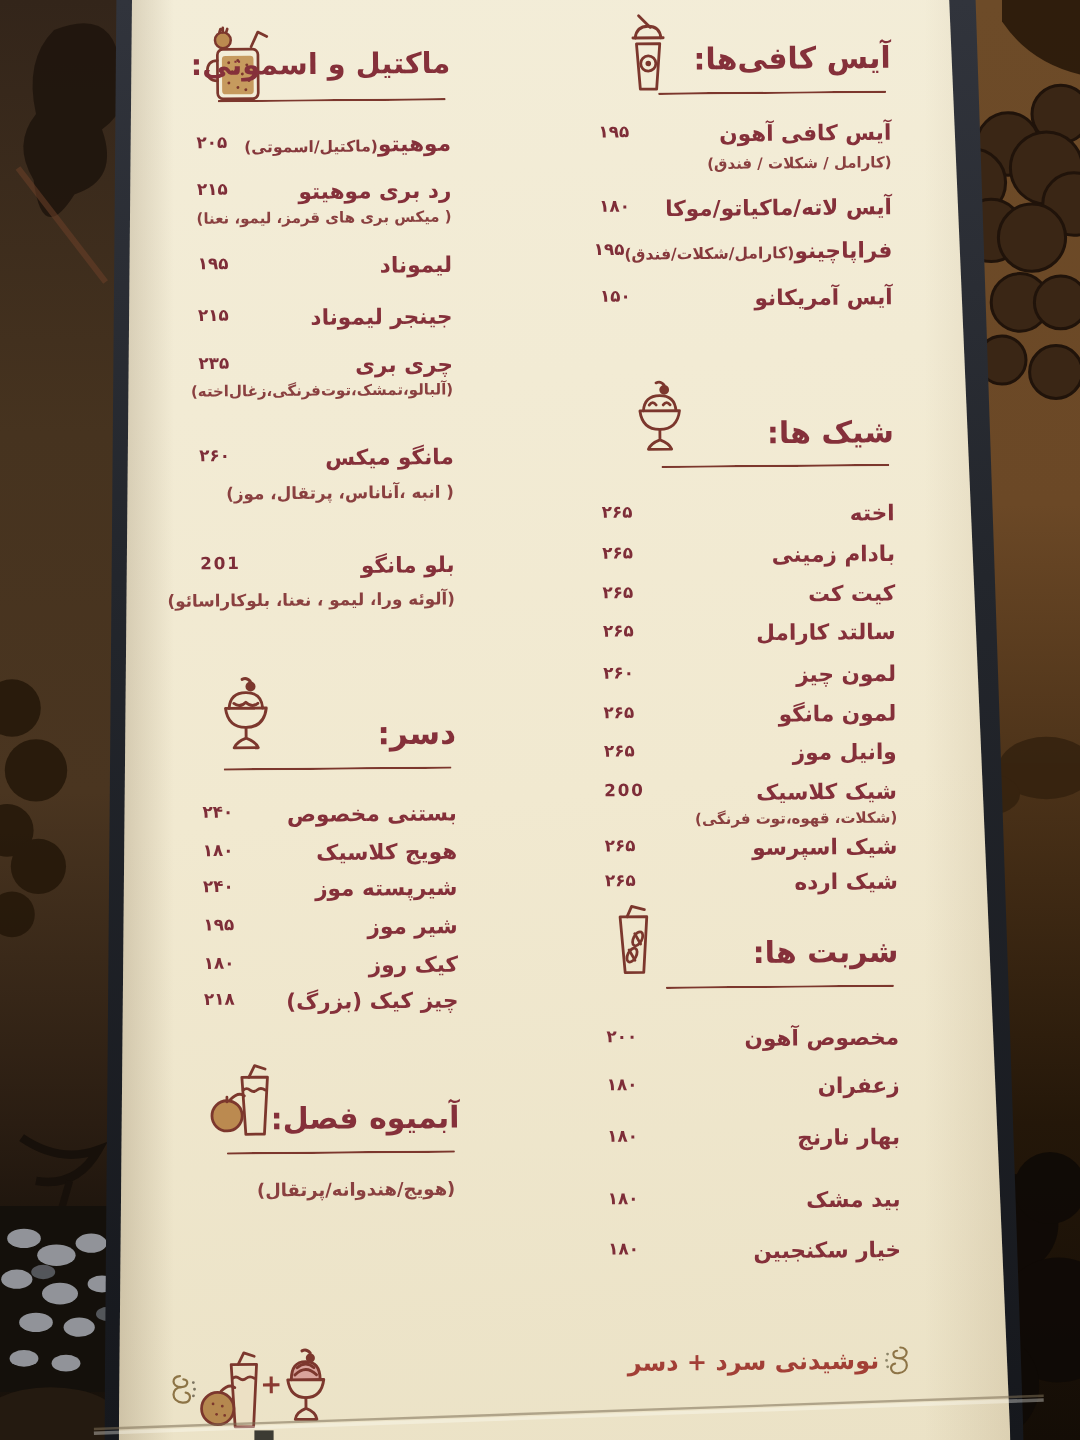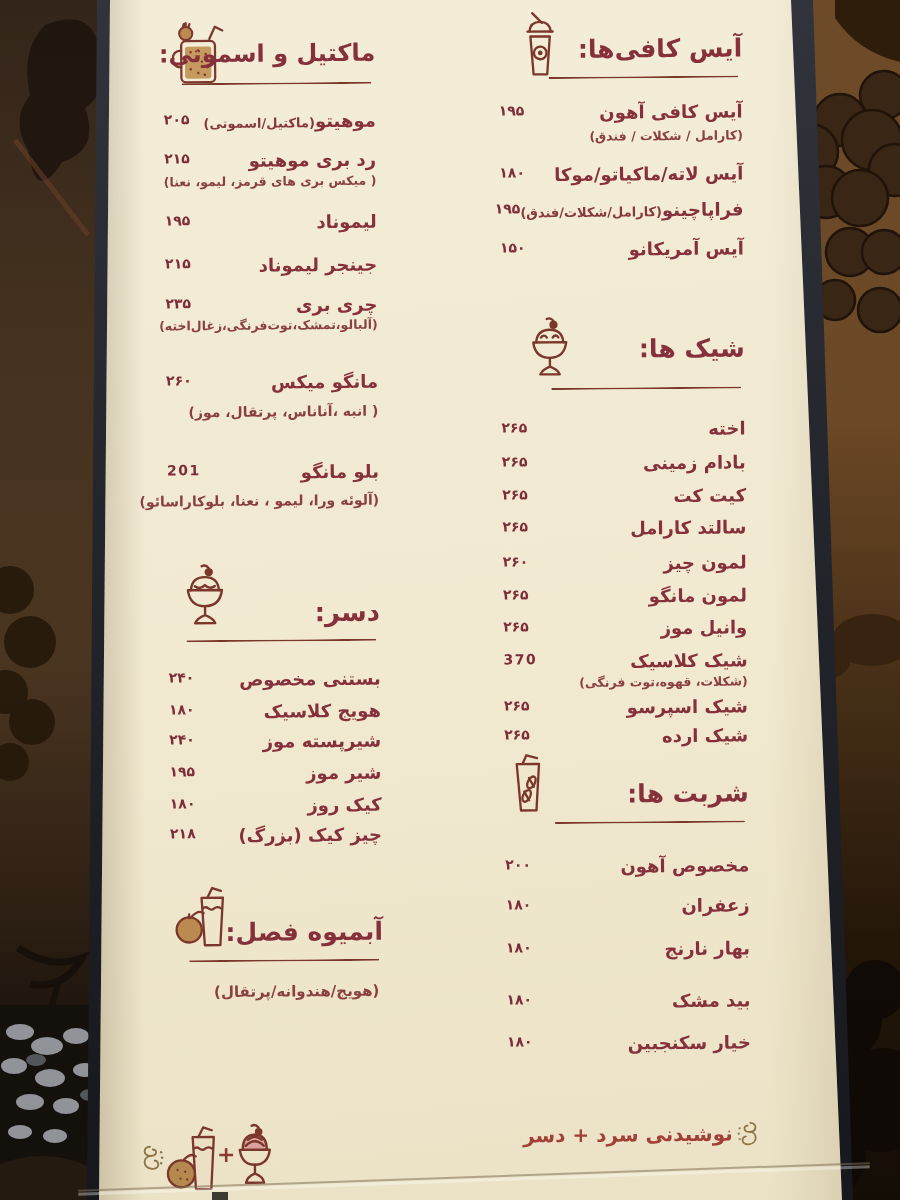--- a/index.html
+++ b/index.html
@@ -169,21 +169,21 @@
       <svg class="icon" style="left:27px;top:0" width="44" height="64" viewBox="0 0 44 66">
         <circle cx="26" cy="8" r="4.2" fill="#7c372d"></circle>
         <g class="ic">
           <path d="M26,4 Q23,0 19,2"></path>
           <path d="M8,26 Q9,13 22,13 Q35,13 36,26"></path>
           <path d="M13,21 Q16,17 19,21 M25,21 Q28,17 31,21"></path>
           <path d="M5,26 L39,26 Q37,42 22,42 Q7,42 5,26 Z"></path>
           <path d="M22,42 L22,51 M12,59 L32,59 M22,51 Q14,54 12,59 M22,51 Q30,54 32,59"></path>
         </g>
       </svg>
-      <h2 class="title" style="top:18px">شیک ها:</h2>
+      <h2 class="title" style="top:30px">شیک ها:</h2>
       <div class="line" style="top:71px"></div>
       <div class="row" style="top:102px">
         <span class="nm">اخته</span>
         <span class="price">۲۶۵</span>
       </div>
       <div class="row" style="top:136px">
         <span class="nm">بادام زمینی</span>
         <span class="price">۲۶۵</span>
       </div>
       <div class="row" style="top:169px">
@@ -201,21 +201,21 @@
       <div class="row" style="top:269px">
         <span class="nm">لمون مانگو</span>
         <span class="price">۲۶۵</span>
       </div>
       <div class="row" style="top:301px">
         <span class="nm">وانیل موز</span>
         <span class="price">۲۶۵</span>
       </div>
       <div class="row" style="top:334px">
         <span class="nm">شیک کلاسیک</span>
-        <span class="price">370</span>
+        <span class="price">200</span>
       </div>
       <div class="drow" style="top:358px">(شکلات، قهوه،توت فرنگی)</div>
       <div class="row" style="top:380px">
         <span class="nm">شیک اسپرسو</span>
         <span class="price">۲۶۵</span>
       </div>
       <div class="row" style="top:409px">
         <span class="nm">شیک ارده</span>
         <span class="price">۲۶۵</span>
       </div>

